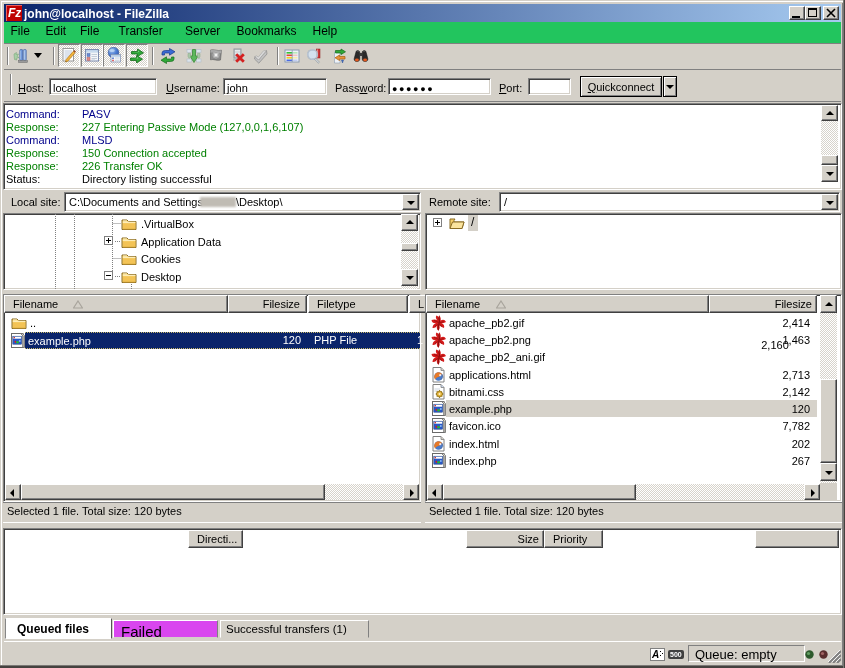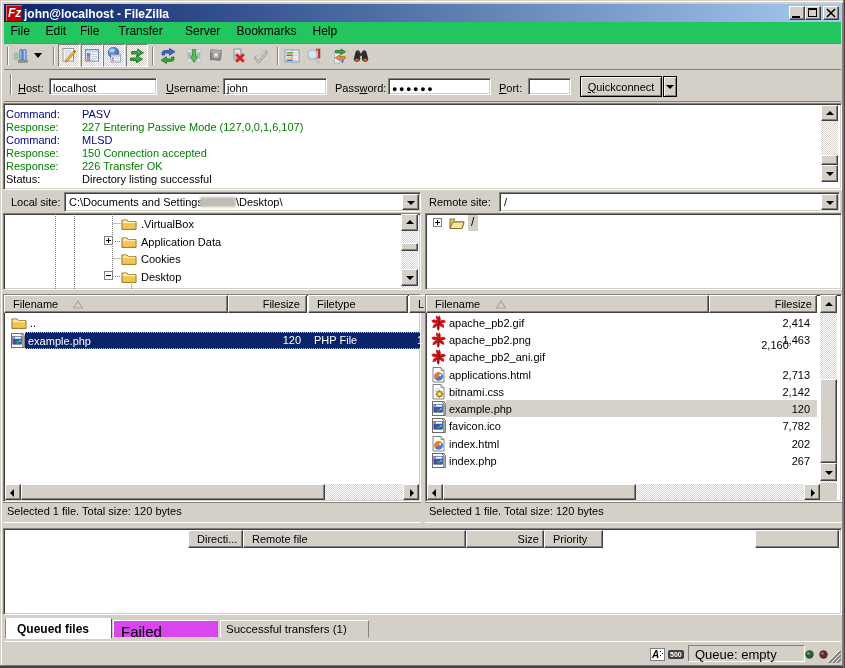--- a/index.html
+++ b/index.html
@@ -521,21 +521,20 @@
   <div class="sbbtn" style="left:378px;top:189px;width:16px;height:16px">
     <div class="arrow" style="left:6px;top:4px;border-top:4px solid transparent;border-bottom:4px solid transparent;border-left:4px solid #000"></div>
   </div>
 </div>
 
 <div class="statusbar" style="left:3px;top:502px;width:418px">Selected 1 file. Total size: 120 bytes</div>
 <div class="statusbar" style="left:425px;top:502px;width:417px">Selected 1 file. Total size: 120 bytes</div>
 
 <div class="whitebox" id="queue" style="left:3px;top:528px;width:839px;height:87px">
   <div class="hdrcell" style="left:184px;top:1px;width:55px">Directi...</div>
-  <div class="hdrcell" style="left:239px;top:1px;width:223px">Remote file</div>
   <div class="hdrcell" style="left:462px;top:1px;width:78px;text-align:right">Size</div>
   <div class="hdrcell" style="left:540px;top:1px;width:59px">Priority</div>
   <div class="hdrcell" style="left:751px;top:1px;width:84px"></div>
 </div>
 
 <div class="tab" style="left:5px;top:618px;width:107px;height:21px;background:#fff;border:1px solid;border-color:#fff #555 #fff #868686;font-weight:bold;font-size:12px;text-align:left;padding:3px 0 0 11px">Queued files</div>
 <div class="tab" style="left:113px;top:620px;width:105px;height:18px;background:#d946ef;border:1px solid;border-color:#fff #808080 #d4d0c8 #fff;text-align:left;font-size:15px;padding:2px 8px 0 7px">Failed transfers</div>
 <div class="tab" style="left:220px;top:620px;width:149px;height:18px;background:#d4d0c8;border:1px solid;border-color:#fff #808080 #d4d0c8 #fff;text-align:left;font-size:11.5px;padding:2px 0 0 5px">Successful transfers (1)</div>
 
 <div class="abs" id="bottombar" style="left:4px;top:641px;width:837px;height:23px;background:#d4d0c8;border-top:1px solid #fff">

